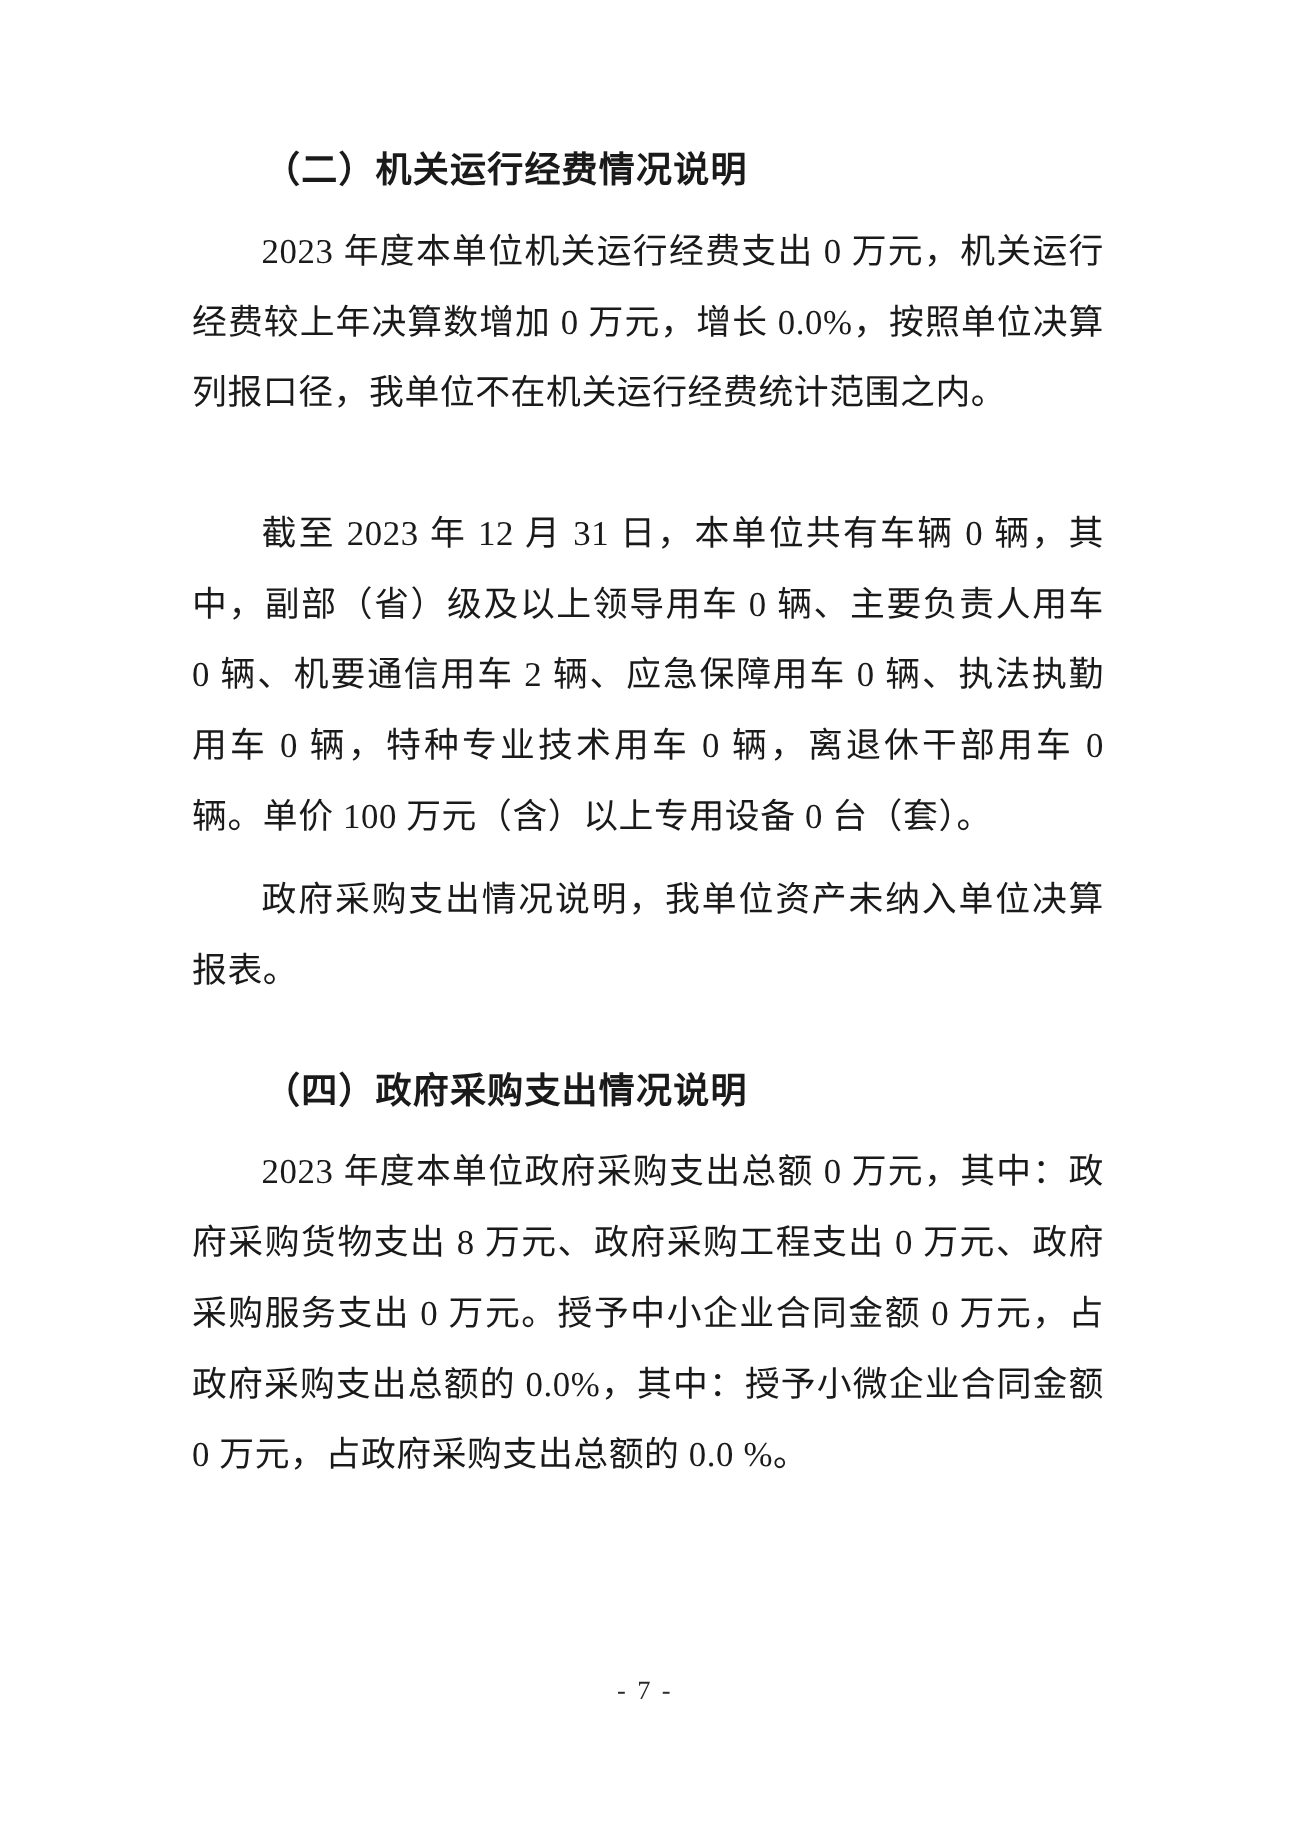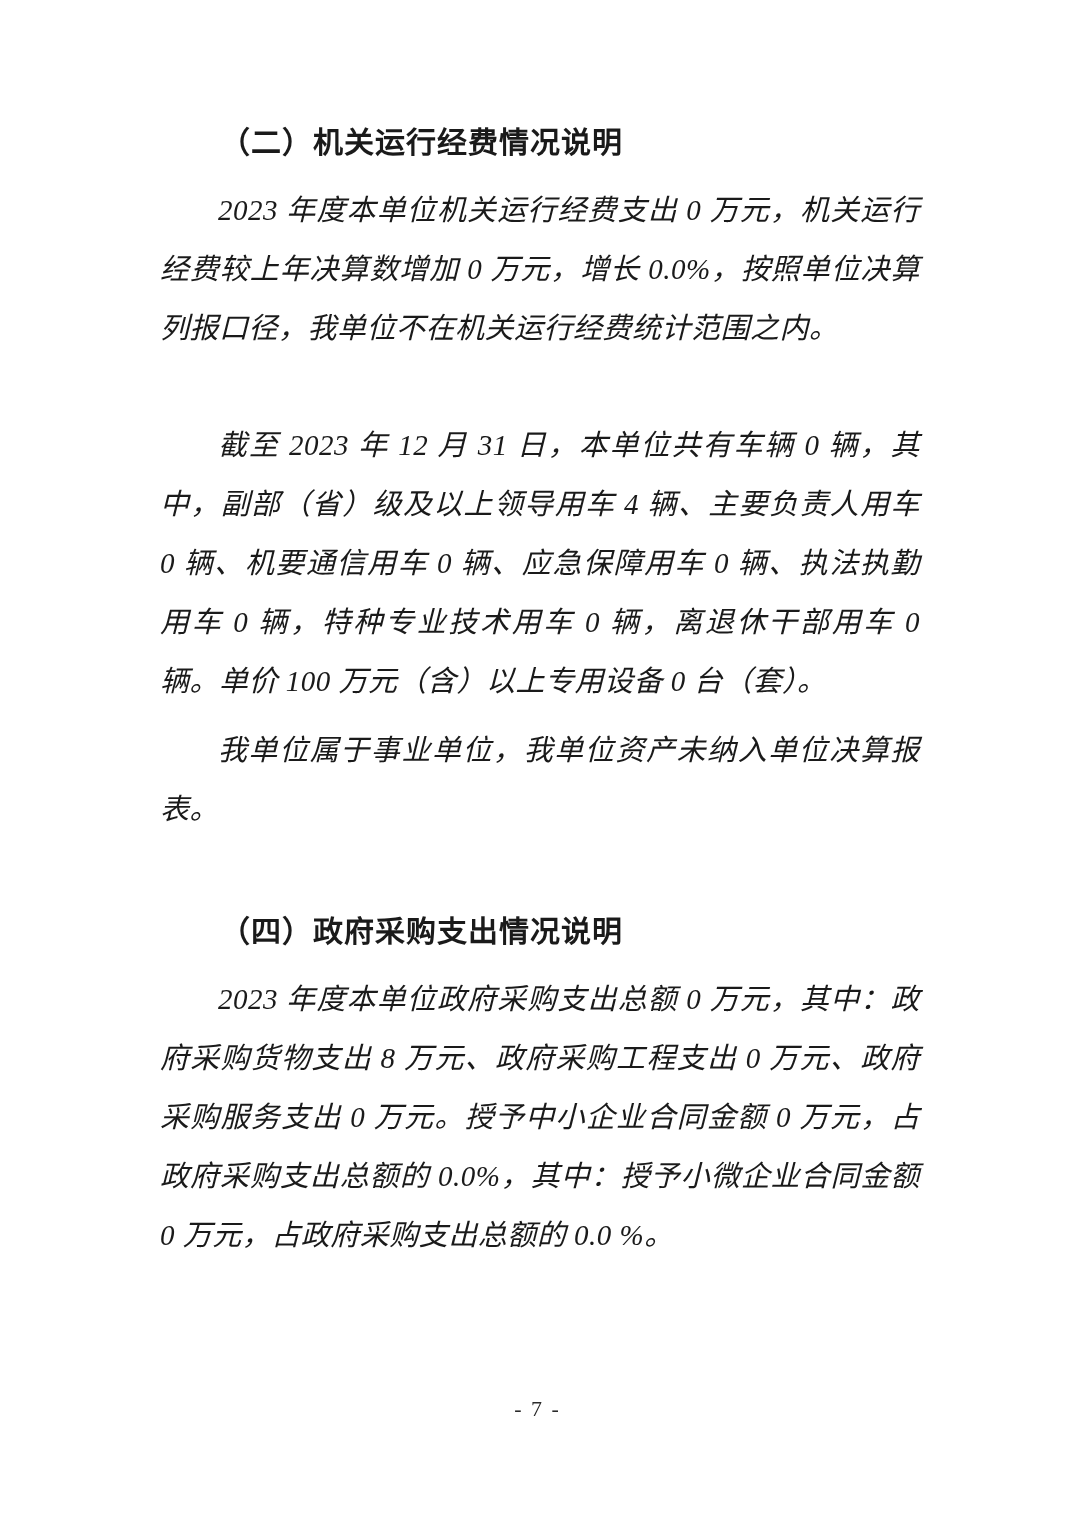--- a/index.html
+++ b/index.html
@@ -34,28 +34,26 @@
   }
   .para {
     font-size: 29px;
     line-height: 59px;
     letter-spacing: 0.5px;
     margin: 0;
     text-align: justify;
     text-justify: inter-ideograph;
     text-indent: 58px;
     word-break: break-all;
-    font-style: italic;
   }
   .block {
     margin-bottom: 26px;
   }
   .block.tight {
     margin-bottom: 22px;
-    margin-top: 22px;
   }
   .spacer-sm { height: 10px; }
   .spacer-md { height: 22px; }
   .footer {
     position: absolute;
     left: 0;
     right: 0;
     bottom: 98px;
     text-align: center;
     font-size: 22px;
@@ -73,23 +71,23 @@
     <div class="block">
       <p class="heading">（二）机关运行经费情况说明</p>
       <div class="spacer-sm"></div>
       <p class="para">2023 年度本单位机关运行经费支出 0 万元，机关运行经费较上年决算数增加 0 万元，增长 0.0%，按照单位决算列报口径，我单位不在机关运行经费统计范围之内。</p>
     </div>
 
     <div class="spacer-md"></div>
 
     <div class="block">
       <div class="spacer-sm"></div>
-      <p class="para">截至 2023 年 12 月 31 日，本单位共有车辆 0 辆，其中，副部（省）级及以上领导用车 4 辆、主要负责人用车 0 辆、机要通信用车 0 辆、应急保障用车 0 辆、执法执勤用车 0 辆，特种专业技术用车 0 辆，离退休干部用车 0 辆。单价 100 万元（含）以上专用设备 0 台（套）。</p>
+      <p class="para">截至 2023 年 12 月 31 日，本单位共有车辆 0 辆，其中，副部（省）级及以上领导用车 0 辆、主要负责人用车 0 辆、机要通信用车 2 辆、应急保障用车 0 辆、执法执勤用车 0 辆，特种专业技术用车 0 辆，离退休干部用车 0 辆。单价 100 万元（含）以上专用设备 0 台（套）。</p>
       <div class="spacer-sm"></div>
-      <p class="para">我单位属于事业单位，我单位资产未纳入单位决算报表。</p>
+      <p class="para">政府采购支出情况说明，我单位资产未纳入单位决算报表。</p>
     </div>
 
     <div class="spacer-md"></div>
 
     <div class="block tight">
       <p class="heading">（四）政府采购支出情况说明</p>
       <div class="spacer-sm"></div>
       <p class="para">2023 年度本单位政府采购支出总额 0 万元，其中：政府采购货物支出 8 万元、政府采购工程支出 0 万元、政府采购服务支出 0 万元。授予中小企业合同金额 0 万元，占政府采购支出总额的 0.0%，其中：授予小微企业合同金额 0 万元，占政府采购支出总额的 0.0 %。</p>
     </div>
 

